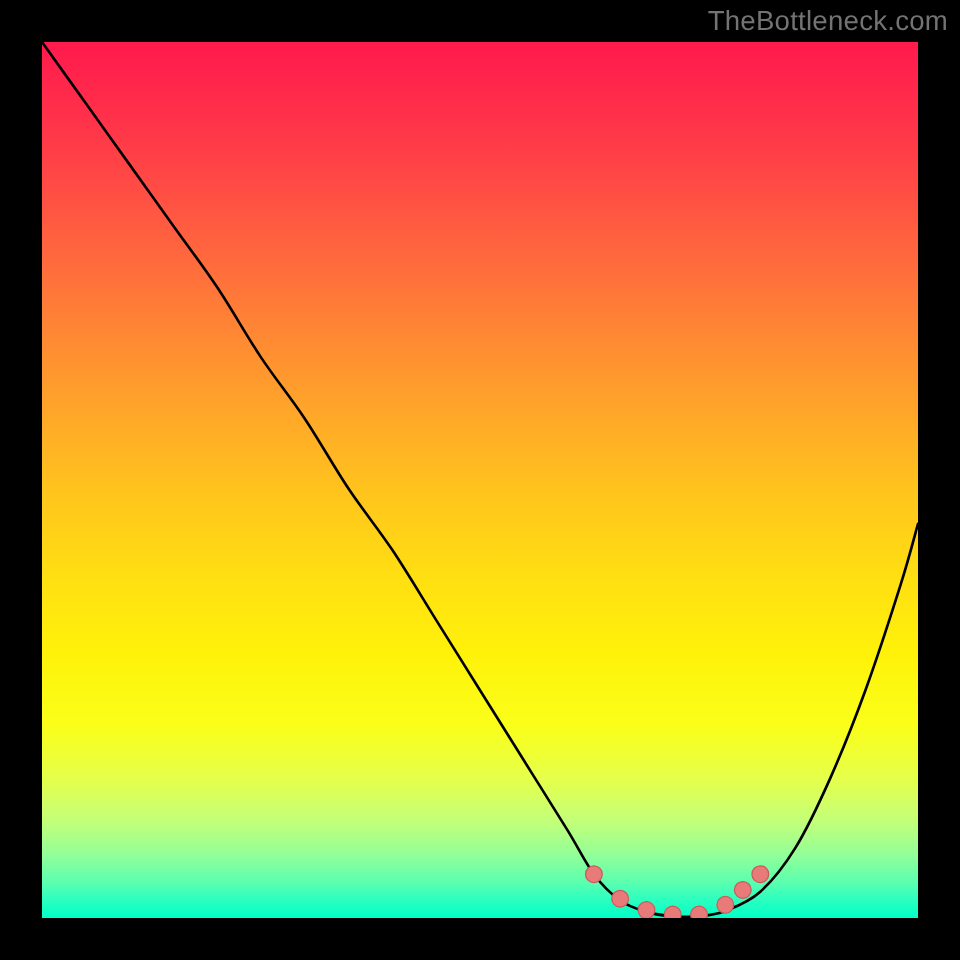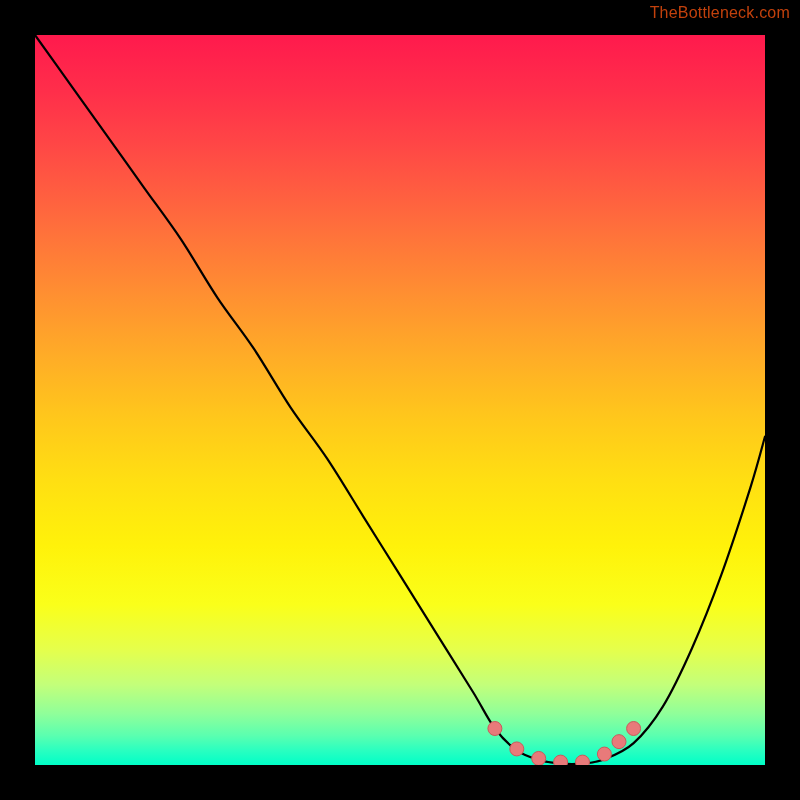--- a/index.html
+++ b/index.html
@@ -45,22 +45,22 @@
     position: absolute;
     left: 0;
     top: 0;
     pointer-events: none;
   }
   .watermark {
     position: absolute;
     top: 4px;
     right: 10px;
     font-family: Arial, Helvetica, sans-serif;
-    font-size: 16px;
-    color: #c2410c;
+    font-size: 23px;
+    color: #737373;
     letter-spacing: 0.2px;
     user-select: none;
   }
 </style>
 </head>
 <body>
 
 <div class="frame">
   <div class="watermark">TheBottleneck.com</div>
   <div class="plot-area">

